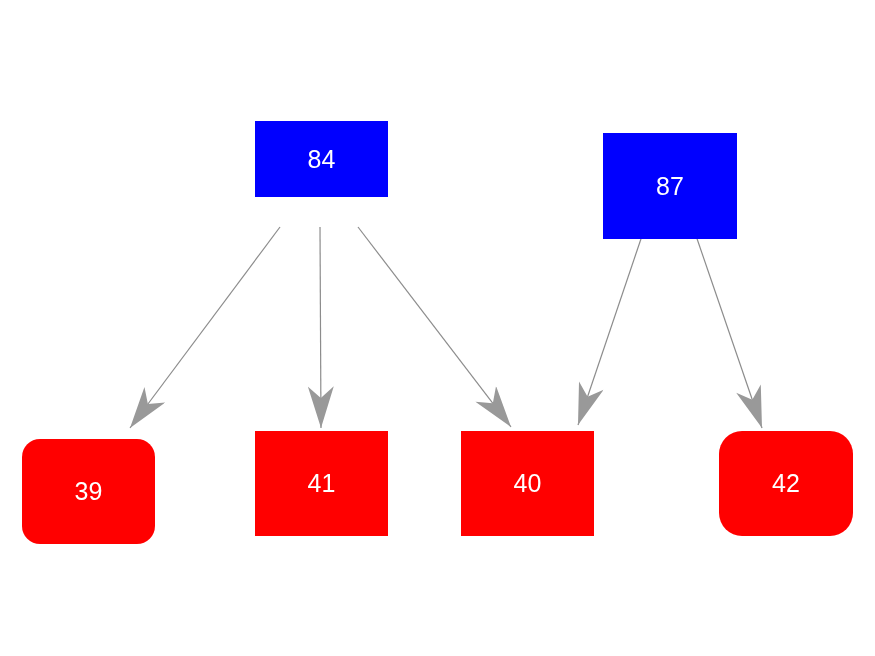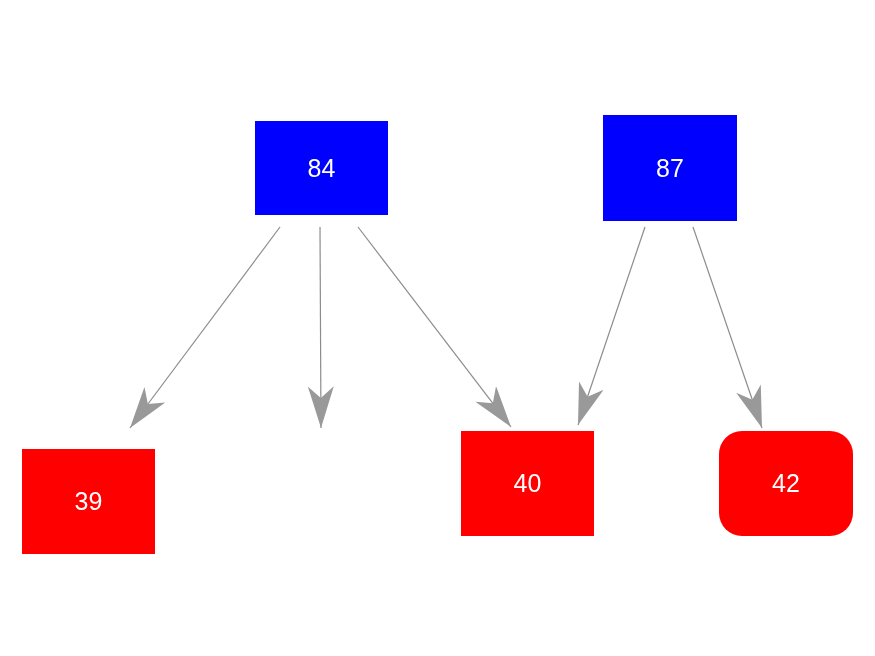--- a/index.html
+++ b/index.html
@@ -31,23 +31,23 @@
     align-items: center;
     justify-content: center;
     color: #ffffff;
     font-size: 25px;
     line-height: 1;
     user-select: none;
   }
   .node.parent { background: #0000ff; }
   .node.child  { background: #ff0000; }
 
-  #node-84 { left: 255px; top: 121px; height: 94px; }
-  #node-87 { left: 603px; top: 115px; width: 134px; height: 106px; }
-  #node-39 { left: 22px;  top: 449px; }
+  #node-84 { left: 255px; top: 121px; height: 76px; }
+  #node-87 { left: 603px; top: 133px; width: 134px; height: 106px; }
+  #node-39 { left: 22px;  top: 439px; border-radius: 18px; }
   #node-41 { left: 255px; top: 431px; }
   #node-40 { left: 461px; top: 431px; }
   #node-42 { left: 719px; top: 431px; width: 134px; border-radius: 23px; }
 
   .edge-line {
     stroke: #8c8c8c;
     stroke-width: 1.2;
     fill: none;
   }
 </style>
@@ -74,20 +74,23 @@
   </div>
 
   <div id="node-87" class="node parent">
     <span>87</span>
   </div>
 
   <div id="node-39" class="node child">
     <span>39</span>
   </div>
 
+  <div id="node-41" class="node child">
+    <span>41</span>
+  </div>
 
   <div id="node-40" class="node child">
     <span>40</span>
   </div>
 
   <div id="node-42" class="node child">
     <span>42</span>
   </div>
 
 </div>

